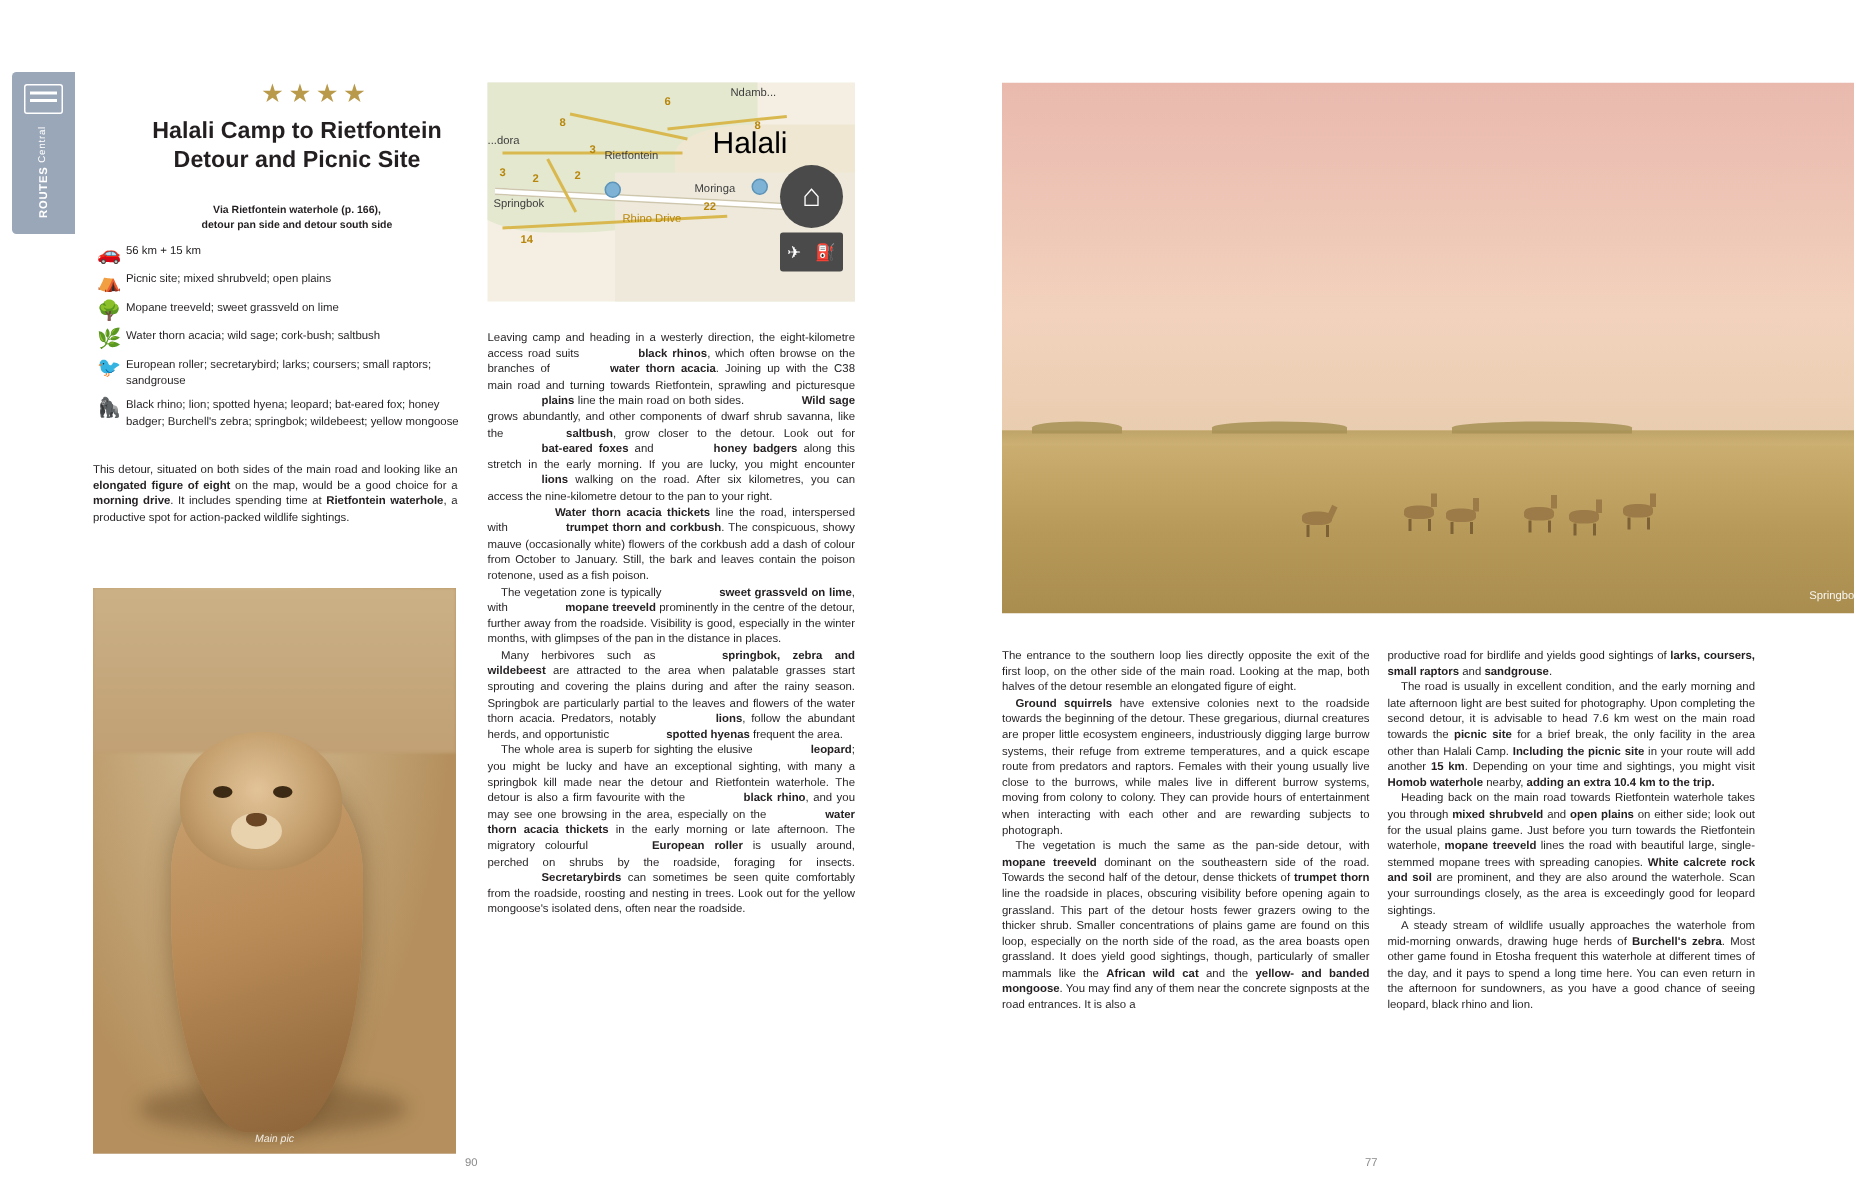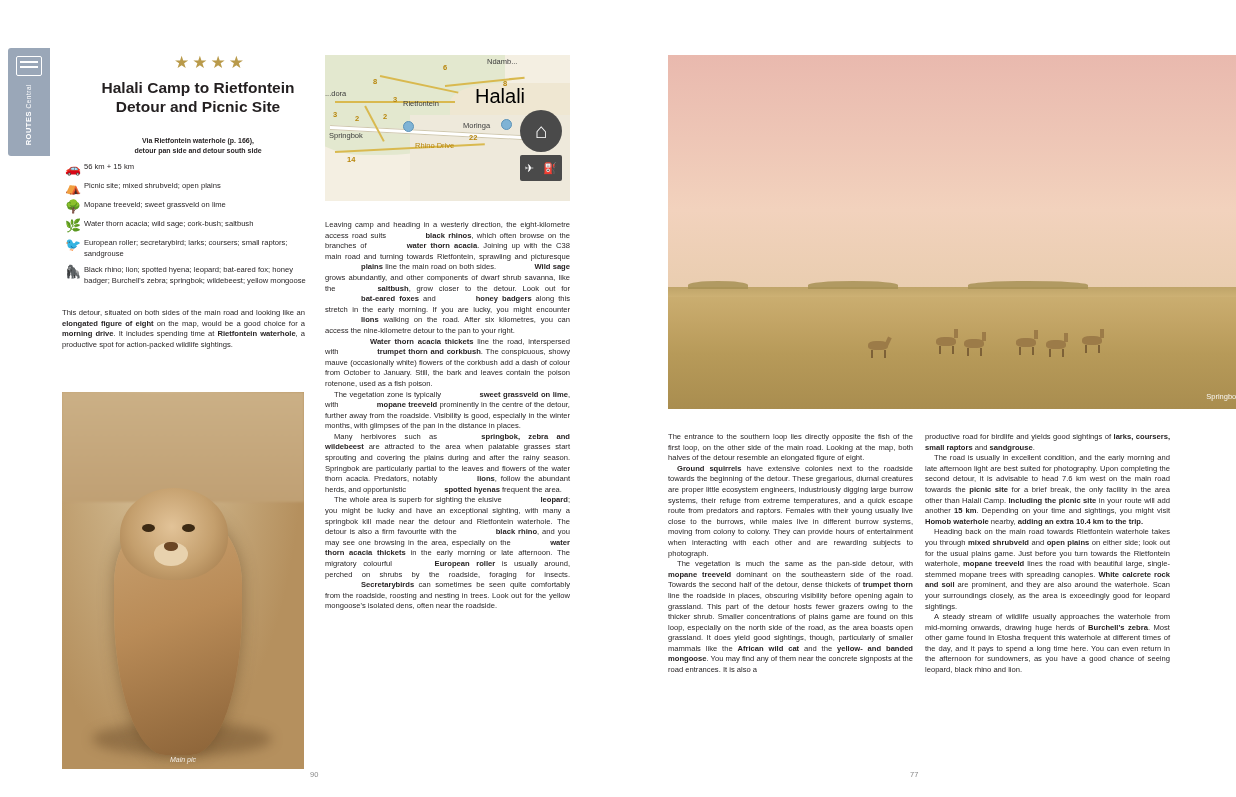--- a/index.html
+++ b/index.html
@@ -557,21 +557,21 @@
       <div class="sb-body" style="left:414px; top:281px;"></div>
       <div class="sb-neck" style="left:432px; top:274px;"></div>
       <div class="sb-leg" style="left:417px; top:290px;"></div>
       <div class="sb-leg" style="left:430px; top:290px;"></div>
     </div>
 
     <div class="springbok-caption">Springbok</div>
   </div>
 
   <div class="rcol" id="rcol1">
-      <p class="first">The entrance to the southern loop lies directly opposite the fish of the first loop, on the other side of the main road. Looking at the map, both halves of the detour resemble an elongated figure of eight.</p>
+      <p class="first">The entrance to the southern loop lies directly opposite the exit of the first loop, on the other side of the main road. Looking at the map, both halves of the detour resemble an elongated figure of eight.</p>
       <p><b>Ground squirrels</b> have extensive colonies next to the roadside towards the beginning of the detour. These gregarious, diurnal creatures are proper little ecosystem engineers, industriously digging large burrow systems, their refuge from extreme temperatures, and a quick escape route from predators and raptors. Females with their young usually live close to the burrows, while males live in different burrow systems, moving from colony to colony. They can provide hours of entertainment when interacting with each other and are rewarding subjects to photograph.</p>
       <p>The vegetation is much the same as the pan-side detour, with <b>mopane treeveld</b> dominant on the southeastern side of the road. Towards the second half of the detour, dense thickets of <b>trumpet thorn</b> line the roadside in places, obscuring visibility before opening again to grassland. This part of the detour hosts fewer grazers owing to the thicker shrub. Smaller concentrations of plains game are found on this loop, especially on the north side of the road, as the area boasts open grassland. It does yield good sightings, though, particularly of smaller mammals like the <b>African wild cat</b> and the <b>yellow- and banded mongoose</b>. You may find any of them near the concrete signposts at the road entrances. It is also a</p>
     </div>
   <div class="rcol" id="rcol2">
       <p class="first">productive road for birdlife and yields good sightings of <b>larks, coursers, small raptors</b> and <b>sandgrouse</b>.</p>
       <p>The road is usually in excellent condition, and the early morning and late afternoon light are best suited for photography. Upon completing the second detour, it is advisable to head 7.6 km west on the main road towards the <b>picnic site</b> for a brief break, the only facility in the area other than Halali Camp. <b>Including the picnic site</b> in your route will add another <b>15 km</b>. Depending on your time and sightings, you might visit <b>Homob waterhole</b> nearby, <b>adding an extra 10.4 km to the trip.</b></p>
       <p>Heading back on the main road towards Rietfontein waterhole takes you through <b>mixed shrubveld</b> and <b>open plains</b> on either side; look out for the usual plains game. Just before you turn towards the Rietfontein waterhole, <b>mopane treeveld</b> lines the road with beautiful large, single-stemmed mopane trees with spreading canopies. <b>White calcrete rock and soil</b> are prominent, and they are also around the waterhole. Scan your surroundings closely, as the area is exceedingly good for leopard sightings.</p>
       <p>A steady stream of wildlife usually approaches the waterhole from mid-morning onwards, drawing huge herds of <b>Burchell's zebra</b>. Most other game found in Etosha frequent this waterhole at different times of the day, and it pays to spend a long time here. You can even return in the afternoon for sundowners, as you have a good chance of seeing leopard, black rhino and lion.</p>
     </div>
 

